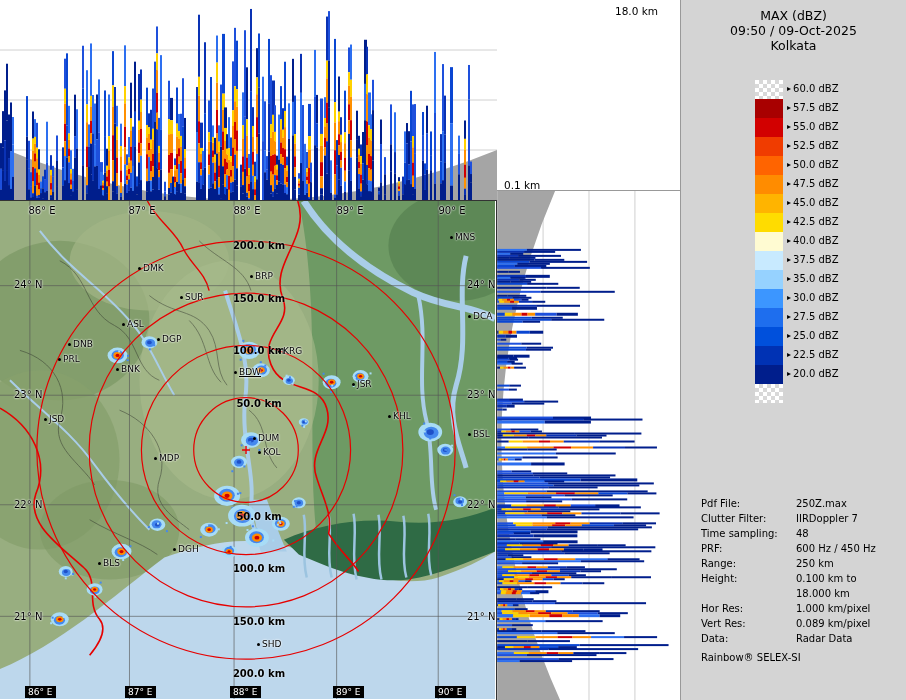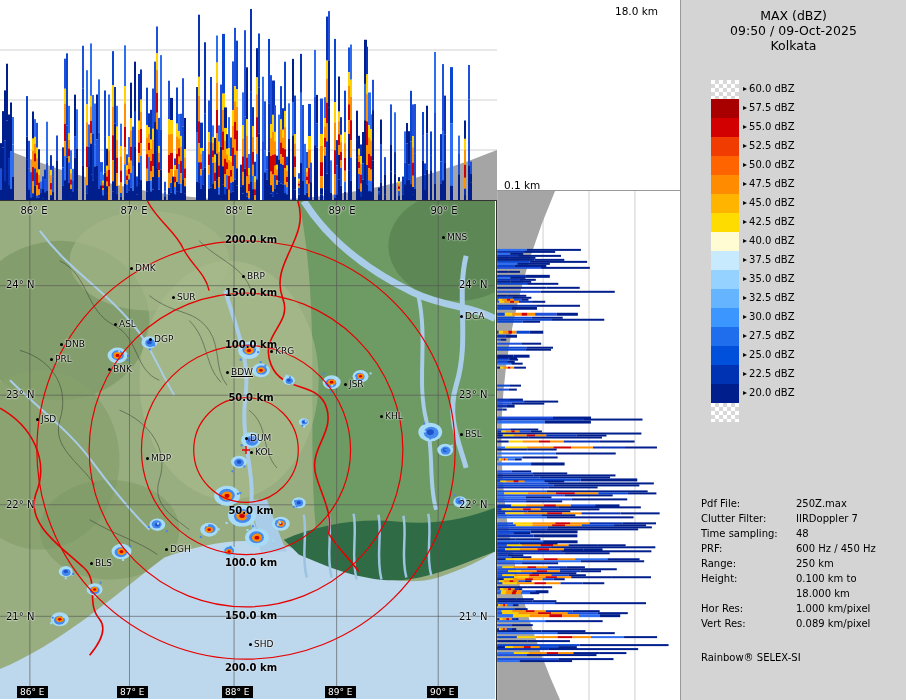--- a/index.html
+++ b/index.html
@@ -3,43 +3,43 @@
 <meta charset="utf-8">
 <style>
   html,body{margin:0;padding:0;background:#fff;}
   #stage{position:relative;width:906px;height:700px;overflow:hidden;background:#fff;
          font-family:"DejaVu Sans","Liberation Sans",sans-serif;color:#000;}
   
   #top-panel{position:absolute;left:0;top:0;width:497px;height:200px;background:#fff;}
   
   #map-wrap{position:absolute;left:0;top:200px;width:497px;height:500px;
             border-top:1px solid #333;border-right:1px solid #333;box-sizing:border-box;}
-  #map-overlay{position:absolute;left:4px;top:200px;width:497px;height:500px;overflow:hidden;}
+  #map-overlay{position:absolute;left:12px;top:200px;width:497px;height:500px;overflow:hidden;}
   .lon-top{position:absolute;width:40px;text-align:center;font-size:10px;
            text-shadow:0 0 2px #fff,0 0 2px #fff;}
   .lon-chip{position:absolute;background:#000;color:#fff;font-size:9px;line-height:12px;
             padding:0 3px;text-align:center;}
   .lat-label{position:absolute;font-size:10px;text-shadow:0 0 2px #fff,0 0 2px #fff;}
   .ring-label{position:absolute;width:84px;text-align:center;font-size:10px;font-weight:bold;
-              text-shadow:0 0 2px rgba(255,255,255,.85);}
+              text-shadow:0 0 2px rgba(255,255,255,.85);margin-top:6px;}
   .station{position:absolute;font-size:9px;white-space:nowrap;
            text-shadow:0 0 2px #fff,0 0 2px #fff;}
   .station .dot{display:inline-block;width:3px;height:3px;background:#000;border-radius:50%;
                 vertical-align:middle;margin-right:2px;}
   
   #side-panel{position:absolute;left:497px;top:190px;width:183px;height:510px;background:#fff;
               border-top:1px solid #999;box-sizing:border-box;}
   #axis-top-label{position:absolute;left:615px;top:5px;font-size:10.5px;}
   #axis-origin-label{position:absolute;left:504px;top:179px;font-size:10.5px;text-align:center;}
   
   #legend{position:absolute;left:680px;top:0;width:226px;height:700px;background:#d4d4d4;
           border-left:1px solid #999;box-sizing:border-box;font-size:10px;}
   .legend-head{position:absolute;left:0;width:100%;text-align:center;font-size:12.5px;line-height:15px;}
   #scale-rows{position:absolute;left:0;top:80px;width:100%;}
-  .scale-row{position:relative;height:19px;}
+  .scale-row{position:relative;height:19px;margin-left:44px;}
   .swatch{position:absolute;left:30px;top:0;width:28px;height:19px;}
   .checker{background-color:#fff;
     background-image:
       linear-gradient(45deg,#d8d8d8 25%,transparent 25%,transparent 75%,#d8d8d8 75%),
       linear-gradient(45deg,#d8d8d8 25%,transparent 25%,transparent 75%,#d8d8d8 75%);
     background-position:0 0,4px 4px;background-size:8px 8px;}
   .scale-label{position:absolute;left:62px;top:3px;font-size:10px;}
   .scale-label:not(:empty)::before{content:"\25B8";font-size:8px;margin-right:2px;vertical-align:1px;}
   #info-rows{position:absolute;left:20px;top:498px;width:200px;}
   .info-row{position:relative;height:15px;}
@@ -1795,24 +1795,20 @@
         </div>
         <div class="scale-row">
           <div class="swatch" style="background: rgb(200, 234, 255);"></div>
           <div class="scale-label">37.5 dBZ</div>
         </div>
         <div class="scale-row">
           <div class="swatch" style="background: rgb(150, 210, 255);"></div>
           <div class="scale-label">35.0 dBZ</div>
         </div>
         <div class="scale-row">
-          <div class="swatch" style="background: rgb(100, 180, 255);"></div>
-          <div class="scale-label">32.5 dBZ</div>
-        </div>
-        <div class="scale-row">
           <div class="swatch" style="background: rgb(60, 150, 255);"></div>
           <div class="scale-label">30.0 dBZ</div>
         </div>
         <div class="scale-row">
           <div class="swatch" style="background: rgb(30, 110, 238);"></div>
           <div class="scale-label">27.5 dBZ</div>
         </div>
         <div class="scale-row">
           <div class="swatch" style="background: rgb(0, 80, 220);"></div>
           <div class="scale-label">25.0 dBZ</div>
@@ -1859,18 +1855,22 @@
           <div class="info-label"></div>
           <div class="info-value">18.000 km</div>
         </div>
         <div class="info-row">
           <div class="info-label">Hor Res:</div>
           <div class="info-value">1.000 km/pixel</div>
         </div>
         <div class="info-row">
           <div class="info-label">Vert Res:</div>
           <div class="info-value">0.089 km/pixel</div>
+        </div>
+        <div class="info-row">
+          <div class="info-label">Data:</div>
+          <div class="info-value">Radar Data</div>
         </div>
       </div>
     <div id="legend-footer">Rainbow® SELEX-SI</div>
   </div>
 
 </div>
 
 </body></html>

